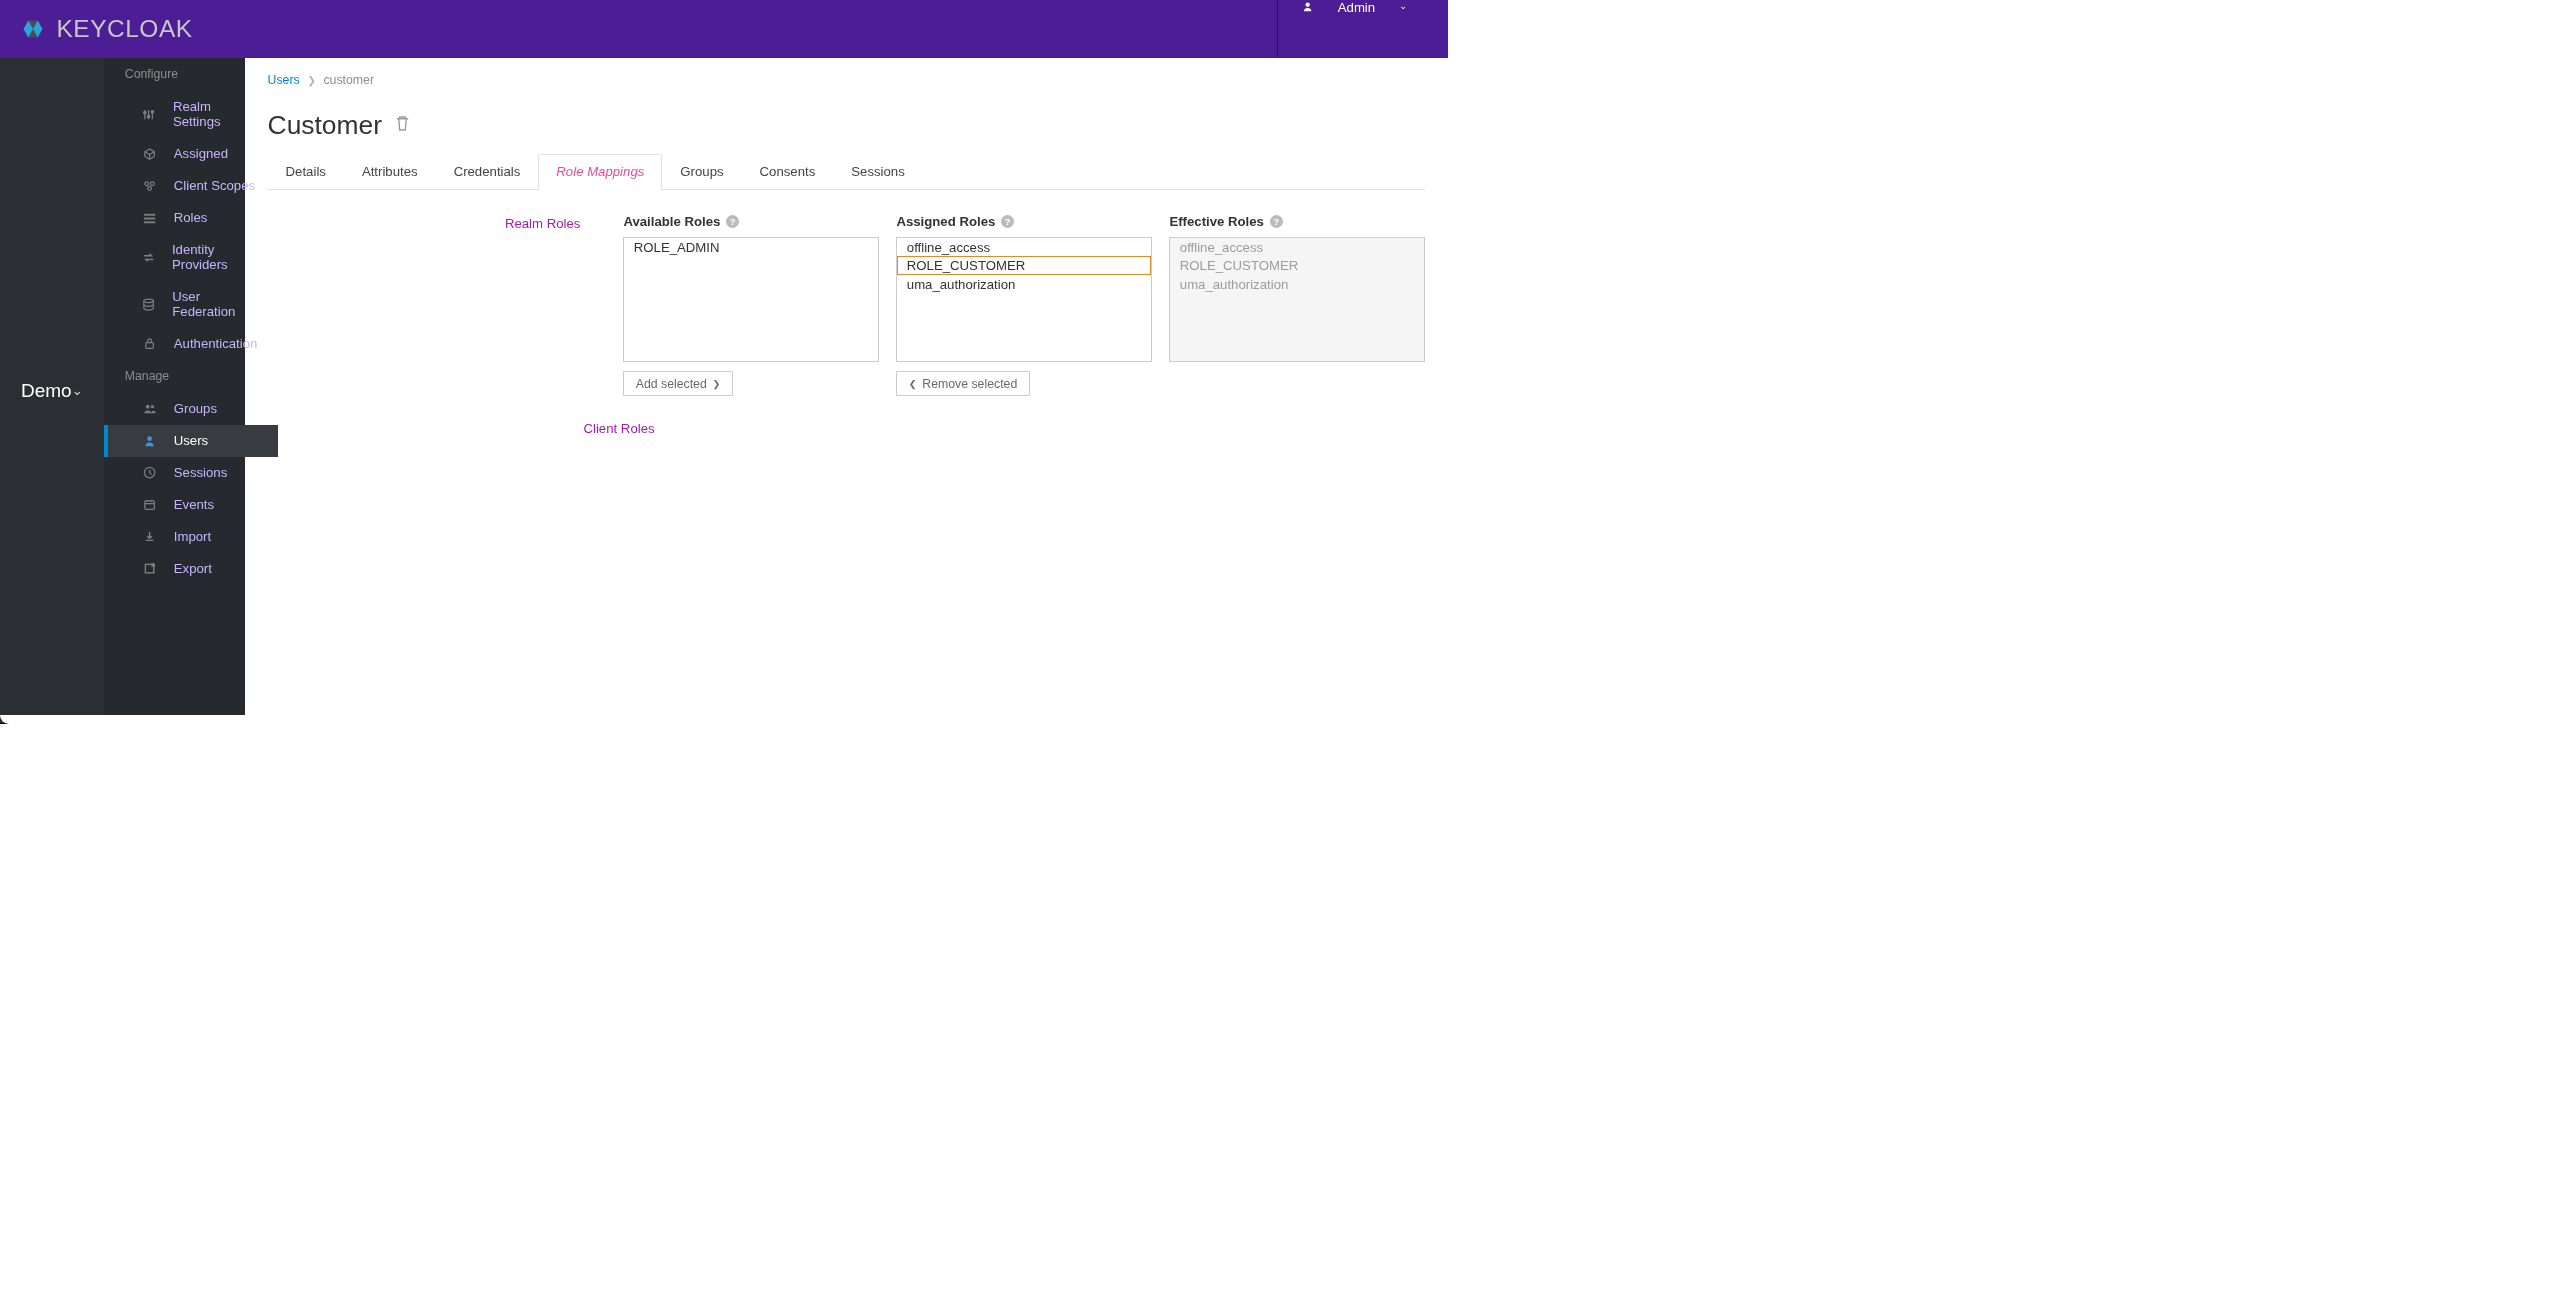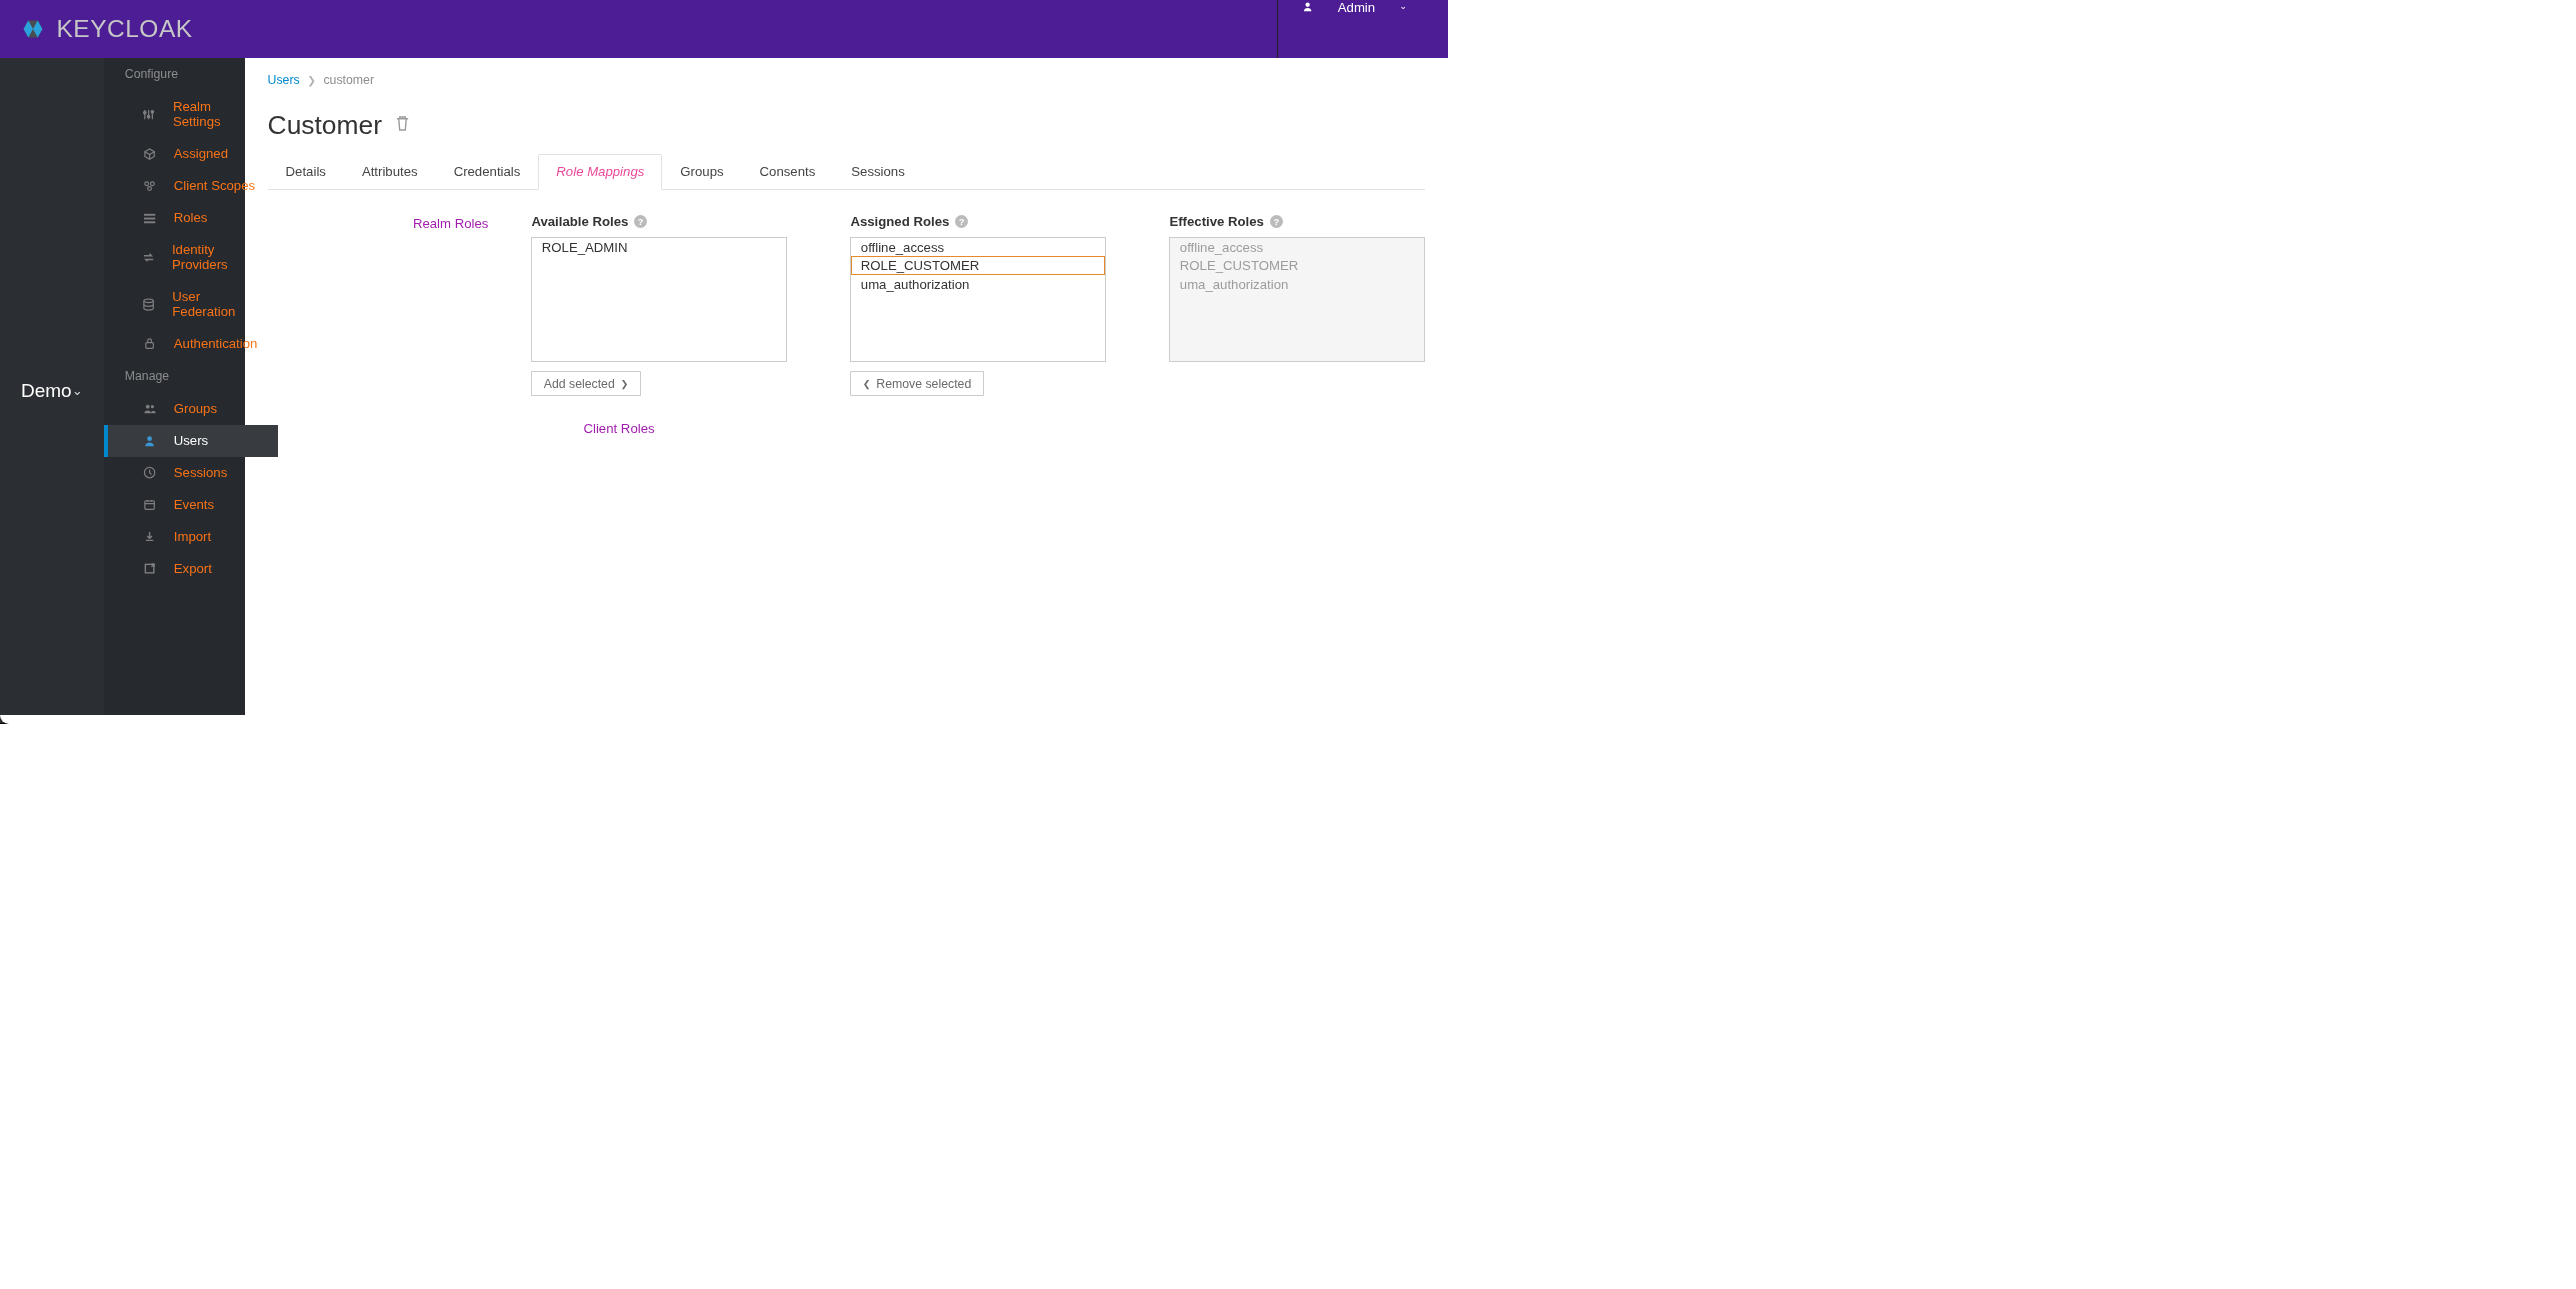--- a/index.html
+++ b/index.html
@@ -11,21 +11,21 @@
   .brand-logo { width:32px; height:32px; display:flex; align-items:center; justify-content:center; }
   .user-menu { display:flex; align-items:flex-start; gap:24px; color:#fff; font-size:13.2px; padding:0 24px; height:100%; border-left:0.9px solid #222; cursor:pointer; }
 
   
   .layout { display:flex; height:calc(724px - 58px); }
 
   
   .sidebar { width:245px; background:#26292e; color:#d9d9d9; display:flex; flex-direction:row; }
   .realm-selector { display:flex; align-items:center; justify-content:space-between; padding:19px 21px; font-size:19px; color:#fff; border-bottom:0.9px solid #000; cursor:pointer; background:#2b2f33; }
   .nav-section-title { padding:9.4px 21px; font-size:12.3px; color:#8b8d8f; }
-  .nav-item { display:flex; align-items:center; gap:17px; padding:8.5px 21px 8.5px 38px; font-size:13.2px; color:#f97316; cursor:pointer; }
+  .nav-item { display:flex; align-items:center; gap:17px; padding:8.5px 21px 8.5px 38px; font-size:13.2px; color:#c4b5fd; cursor:pointer; }
   .nav-item .icon { width:15px; color:#7d7e80; display:flex; align-items:center; justify-content:center; }
   .nav-item.active { background:#383c41; color:#fff; position:relative; }
   .nav-item.active::before { content:""; position:absolute; left:0; top:0; bottom:0; width:3.8px; background:#0088ce; }
 
   
   .main { flex:1; padding:15px 22.6px; overflow:auto; }
   .breadcrumbs { font-size:12.3px; color:#0088ce; display:flex; align-items:center; gap:7.5px; }
   .breadcrumbs .crumb-last { color:#8b8d8f; }
   .breadcrumbs .sep { color:#b3b3b3; font-size:10.4px; }
   .page-title-row { display:flex; align-items:center; gap:13.2px; margin:22.6px 0 13.2px 0; }
@@ -34,21 +34,21 @@
 
   
   .tabs { display:flex; border-bottom:0.9px solid #e2e2e2; }
   .tab { padding:9.4px 17px; font-size:13.2px; color:#444; cursor:pointer; border:0.9px solid transparent; margin-bottom:-0.9px; }
   .tab.active { color:#ec4899; border:0.9px solid #e2e2e2; border-bottom:0.9px solid #fff; border-top-left-radius:1.9px; border-top-right-radius:1.9px;font-style:italic; }
 
   
   .roles-form { padding:24.5px 0; }
   .form-row { display:flex; align-items:flex-start; margin-bottom:22.6px; }
   .form-label { width:430px; text-align:right; font-size:13.2px; font-weight:400; color:#a21caf; padding-right:43px; padding-top:1.9px; }
-  .roles-cols { flex:1; display:flex; gap:63px; }
+  .roles-cols { flex:1; display:flex; gap:17px; }
   .roles-col { width:256px; display:flex; flex-direction:column; }
   .roles-col h4 { font-size:13.2px; font-weight:700; margin-bottom:7.5px; display:flex; align-items:center; gap:5.7px; }
   .help { width:13.2px; height:13.2px; border-radius:50%; background:#bbb; color:#fff; font-size:9.4px; display:flex; align-items:center; justify-content:center; }
   .listbox { border:0.9px solid #ccc; height:125px; background:#fff; font-size:13.2px; overflow:auto; }
   .listbox.muted { background:#f5f5f5; color:#9c9c9c; }
   .list-option { padding:1.9px 9.4px; cursor:default; }
   .list-option.highlight { outline:1.9px solid #e38b2a; outline-offset:-1.9px; }
   .list-btn { margin-top:9.4px; padding:4.7px 11.3px; font-size:12.3px; border:0.9px solid #ccc; background:#fff; color:#6a6a6a; cursor:pointer; border-radius:0.9px; display:inline-flex; align-items:center; gap:5.7px; width:fit-content; }
 
   

